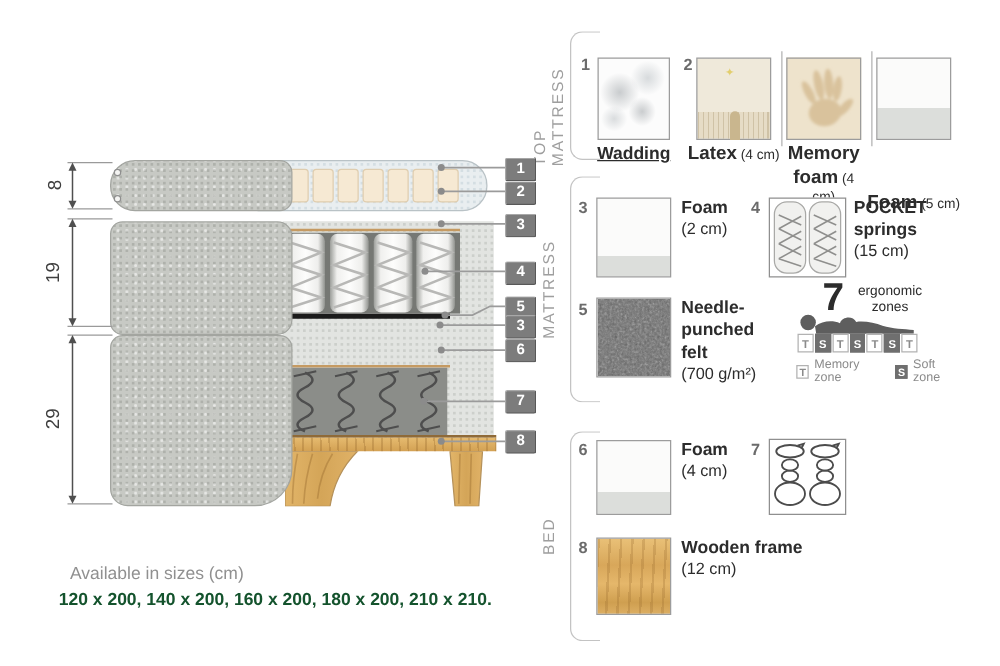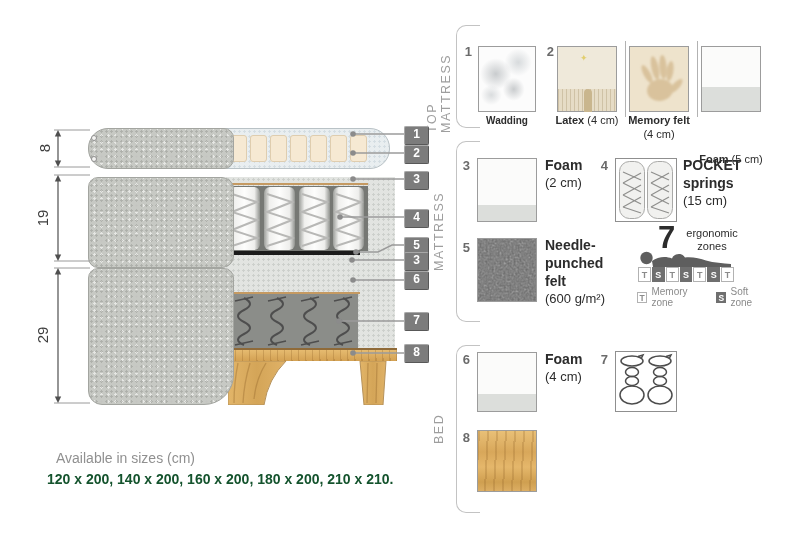--- a/index.html
+++ b/index.html
@@ -44,21 +44,21 @@
   .foamcut4{background:linear-gradient(180deg,#fbfbfa 0 70%,#dcdedb 70% 100%);}
   .wadding-sw{background:
      radial-gradient(40% 35% at 30% 42%,rgba(150,156,160,.50),transparent 70%),
      radial-gradient(28% 26% at 62% 66%,rgba(140,146,150,.45),transparent 70%),
      radial-gradient(34% 30% at 70% 24%,rgba(185,191,195,.55),transparent 72%),
      radial-gradient(26% 22% at 22% 75%,rgba(175,181,185,.45),transparent 72%),#fcfcfc;}
   .latex-sw{background:linear-gradient(180deg,#efe9da 0 66%,transparent 66%),
      repeating-linear-gradient(90deg,#cfc2a6 0 1.5px,#e6dcc6 1.5px 4px);}
   .divider{position:absolute;width:1px;background:#b2b2b2;}
   .caption{position:absolute;text-align:center;font-size:11px;color:#2c2c2c;line-height:1.25;}
-  .caption b{font-size:11px;}
+  .caption b{font-size:15px;}
   .itemlabel{position:absolute;font-size:13px;line-height:1.28;color:#2c2c2c;}
   .itemlabel .nm{font-weight:bold;font-size:14px;}
   .icnbox{position:absolute;box-sizing:border-box;border:1px solid #8f8f8f;background:#fff;}
 
   .zrow{position:absolute;display:flex;gap:1px;}
   .zbox{flex:1;height:15px;font-size:9px;font-weight:bold;text-align:center;line-height:15px;box-sizing:border-box;}
   .zt{background:#fff;border:1px solid #b2b2b2;color:#8b8b8b;}
   .zs{background:#6f6f6f;border:1px solid #6f6f6f;color:#fff;}
   .zlegend{position:absolute;display:flex;align-items:center;gap:4px;font-size:10px;color:#8b8b8b;}
   .zkey{width:11px;height:11px;font-size:8.5px;font-weight:bold;text-align:center;line-height:11px;box-sizing:border-box;}
@@ -218,21 +218,21 @@
   <div class="bracket" style="left:456px;top:141px;width:24px;height:181px;"></div>
   <div class="bracket" style="left:456px;top:345px;width:24px;height:168px;"></div>
 
   <div class="vlabel" style="left:424px;top:20px;width:30px;height:113px;">TOP MATTRESS</div>
   <div class="vlabel" style="left:424px;top:141px;width:30px;height:181px;">MATTRESS</div>
   <div class="vlabel" style="left:424px;top:345px;width:30px;height:168px;">BED</div>
 
   <div class="num" style="left:458px;top:44px;">1</div>
   <div class="swatch wadding-sw" style="left:478px;top:46px;width:58px;height:66px;"></div>
   <div class="caption" style="left:468px;top:114px;width:78px;">
-    <b style="font-size:10px;">Wadding</b>
+    <b style="font-size:14px;text-decoration:underline;">Wadding</b>
   </div>
 
   <div class="num" style="left:540px;top:44px;">2</div>
   <div class="swatch latex-sw" style="left:557px;top:46px;width:60px;height:66px;">
     <div class="abs" style="left:26px;top:42px;width:8px;height:23px;background:#c9b68e;border-radius:4px 4px 0 0;"></div>
     <div class="abs" style="left:22px;top:6px;font-size:9px;color:#e2ce6e;">✦</div>
   </div>
   <div class="caption" style="left:549px;top:114px;width:76px;">
     <b>Latex</b>
     <span>(4 cm)</span>
@@ -251,21 +251,21 @@
         <ellipse cx="17" cy="27" rx="3.4" ry="10" transform="rotate(-28 17 27)"></ellipse>
         <ellipse cx="25" cy="21" rx="3.6" ry="12" transform="rotate(-12 25 21)"></ellipse>
         <ellipse cx="33" cy="20" rx="3.6" ry="12" transform="rotate(-4 33 20)"></ellipse>
         <ellipse cx="40" cy="24" rx="3.4" ry="10" transform="rotate(8 40 24)"></ellipse>
         <ellipse cx="46" cy="39" rx="3.4" ry="9" transform="rotate(42 46 39)"></ellipse>
         <ellipse cx="30" cy="43" rx="13" ry="11" transform="rotate(-10 30 43)"></ellipse>
       </g>
     </svg>
   </div>
   <div class="caption" style="left:625px;top:114px;width:68px;">
-    <b>Memory felt</b>
+    <b>Memory foam</b>
     <span>(4 cm)</span>
   </div>
 
   <div class="divider" style="left:697px;top:41px;height:76px;"></div>
 
   <div class="swatch foamcut5" style="left:701px;top:46px;width:60px;height:66px;"></div>
   <div class="caption" style="left:693px;top:114px;width:76px;margin-top:39px;">
     <b>Foam</b>
     <span>(5 cm)</span>
   </div>
@@ -302,21 +302,21 @@
           <feColorMatrix type="saturate" values="0"></feColorMatrix>
         </filter>
       </defs>
       <rect width="58" height="62" fill="#858585"></rect>
       <rect width="58" height="62" filter="url(#feltN)" opacity="0.9"></rect>
       <rect width="58" height="62" fill="#000" opacity="0.18"></rect>
     </svg>
   </div>
   <div class="itemlabel" style="left:545px;top:237px;width:72px;">
     <div class="nm">Needle-punched felt</div>
-    <div>(600 g/m²)</div>
+    <div>(700 g/m²)</div>
   </div>
 
   <div class="abs" style="left:630px;top:220px;width:140px;height:82px;">
     <div class="abs" style="left:28px;top:2px;font-size:31px;font-weight:bold;line-height:1;">7</div>
     <div class="abs" style="left:50px;top:7px;width:64px;font-size:11px;line-height:1.15;text-align:center;">ergonomic zones</div>
     <svg class="abs" style="left:7px;top:29px;" width="96" height="19" viewBox="0 0 96 19">
       <g fill="#5e5e5e">
         <circle cx="9.5" cy="9" r="6.2"></circle>
         <path d="M15,12 C21,7.5 29,7 35,9.5 C36.5,4.5 45,3 48,8.5 C55,7.5 63,9.5 69,11.5 C77,14 86,14 94,15 L94,18 L16,18 Z"></path>
       </g>
@@ -358,17 +358,21 @@
         <path d="M50,4.5 l5,-1.5 l-1.5,3"></path>
         <ellipse cx="44" cy="20" rx="6.5" ry="4.5"></ellipse>
         <ellipse cx="44" cy="29" rx="6.5" ry="4.5"></ellipse>
         <ellipse cx="44" cy="43" rx="12" ry="9"></ellipse>
       </g>
     </svg>
   </div>
 
   <div class="num" style="left:456px;top:430px;">8</div>
   <div class="swatch wood" style="left:477px;top:430px;width:60px;height:62px;"></div>
+  <div class="itemlabel" style="left:545px;top:429px;width:140px;">
+    <div class="nm">Wooden frame</div>
+    <div>(12 cm)</div>
+  </div>
 
   <div class="footer-title" style="left:56px;top:450px;">Available in sizes (cm)</div>
   <div class="footer-sizes" style="left:47px;top:471px;">120 x 200, 140 x 200, 160 x 200, 180 x 200, 210 x 210.</div>
 
 </div>
 
 </body></html>

